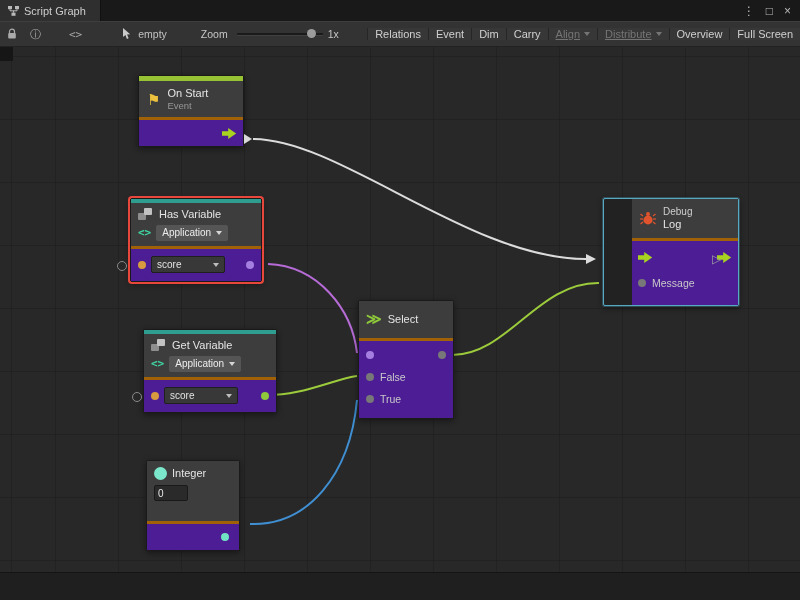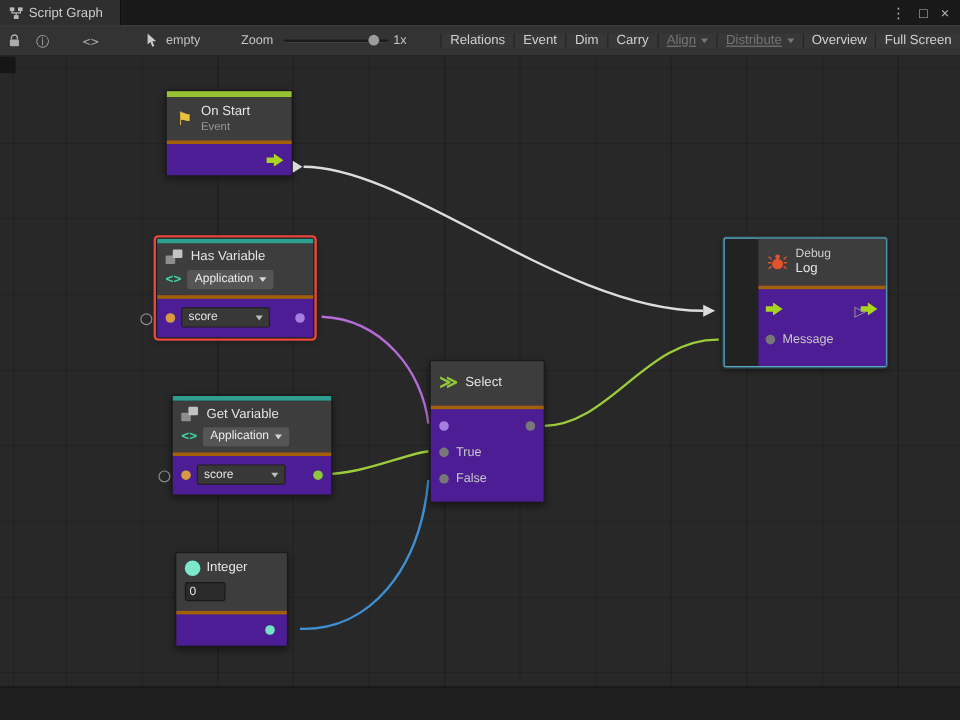--- a/index.html
+++ b/index.html
@@ -92,21 +92,21 @@
   .var-body{padding:6px 7px;display:flex;align-items:center;gap:5px;height:20px;}
 
   .node-select{left:358px;top:253px;width:94px;}
   .node-select .head{display:flex;align-items:center;gap:6px;padding:12px 7px;}
   .chevrons-glyph{color:#8FC93A;font-weight:bold;font-size:15px;line-height:.8;}
   .node-select .body{padding:3px 0 8px 0;}
   .node-select .prow{height:22px;display:flex;align-items:center;gap:6px;padding:0 7px;}
   .plabel{color:#C8C8C8;font-size:10.5px;}
 
   .node-integer{left:146px;top:413px;width:92px;}
-  .node-integer .head{padding:6px 7px 8px 7px;}
+  .node-integer .head{padding:6px 7px 20px 7px;}
   .int-icon{width:13px;height:13px;border-radius:50%;background:#7BE8CC;flex:none;}
   .int-input{margin-top:5px;width:26px;height:14px;background:#2A2A2A;border:1px solid #191919;
     border-radius:2px;color:#E8E8E8;font-size:10px;padding:0 3px;font-family:"Liberation Sans",sans-serif;}
   .node-integer .body{display:flex;align-items:center;justify-content:flex-end;height:26px;padding:0 10px;}
 
   .node-debug{left:603px;top:151px;width:106px;border:1px solid #57A8C2;box-shadow:0 0 0 1px rgba(87,168,194,.35),0 2px 6px rgba(0,0,0,.45);padding-left:28px;}
   .node-debug .head{display:flex;gap:7px;align-items:center;padding:7px 8px;}
   .node-debug .body{padding:4px 0 10px 0;}
   .node-debug .prow{height:26px;display:flex;align-items:center;gap:6px;padding:0 6px;}
   .node-debug .prow.msg{height:24px;}
@@ -290,25 +290,25 @@
         <span class="title">Select</span>
       </div>
       <div class="body">
         <div class="prow">
           <span class="dot purple"></span>
           <span class="flex1"></span>
           <span class="dot gray"></span>
         </div>
         <div class="prow">
           <span class="dot gray"></span>
-          <span class="plabel">True</span>
+          <span class="plabel">False</span>
         </div>
         <div class="prow">
           <span class="dot gray"></span>
-          <span class="plabel">False</span>
+          <span class="plabel">True</span>
         </div>
       </div>
     </div>
 
     <div class="node node-integer">
       <div class="head">
         <div class="row">
           <span class="int-icon"></span>
           <span class="title">Integer</span>
         </div>

